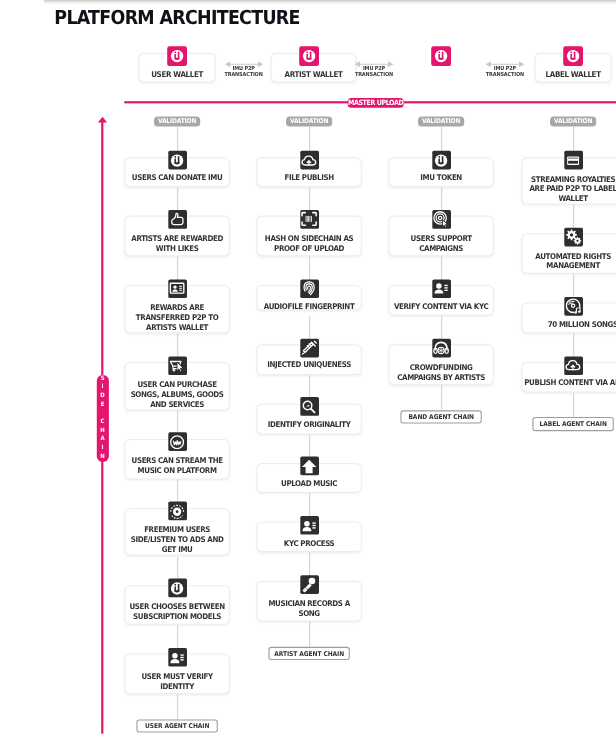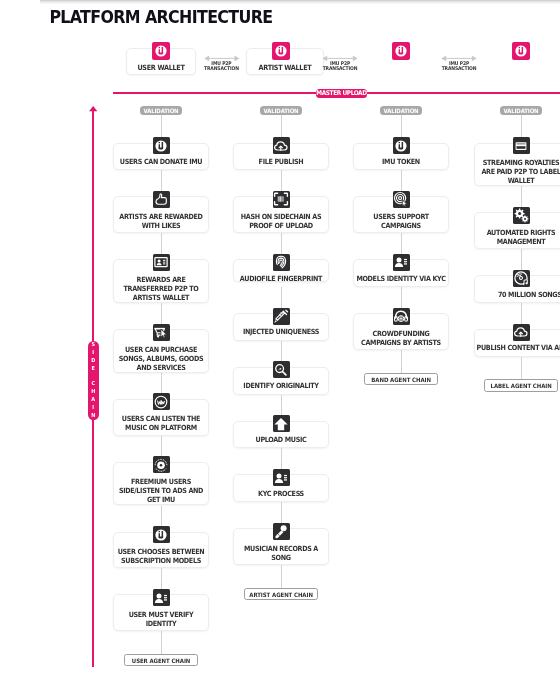--- a/index.html
+++ b/index.html
@@ -96,20 +96,23 @@
     </div>
     <div class="picon" style="left: 352px; top: 42.1px;">
       <svg width="16" height="16" viewBox="0 0 16 16">
         <circle cx="8" cy="8" r="5.6" fill="#ffffff"></circle>
         <rect x="5.6" y="3.9" width="1.4" height="1.4" fill="#e4156c"></rect>
         <path d="M5.6 6.2 L7.0 6.2 L7.0 10.4 L5.6 10.4 Z" fill="#e4156c"></path>
         <path d="M8.6 4.0 L10.1 4.0 L10.1 10.4 L8.6 10.4 Z" fill="#e4156c"></path>
         <path d="M5.6 9.6 L10.1 9.6 L10.1 10.9 Q7.85 12.2 5.6 10.9 Z" fill="#e4156c"></path>
       </svg>
     </div>
+    <div class="box wbox" style="left: 446px; top: 48.1px; width: 70px; height: 26.6px;">
+      <div class="t" style="top: 14.2px;">LABEL WALLET</div>
+    </div>
     <div class="picon" style="left: 472px; top: 42.1px;">
       <svg width="16" height="16" viewBox="0 0 16 16">
         <circle cx="8" cy="8" r="5.6" fill="#ffffff"></circle>
         <rect x="5.6" y="3.9" width="1.4" height="1.4" fill="#e4156c"></rect>
         <path d="M5.6 6.2 L7.0 6.2 L7.0 10.4 L5.6 10.4 Z" fill="#e4156c"></path>
         <path d="M8.6 4.0 L10.1 4.0 L10.1 10.4 L8.6 10.4 Z" fill="#e4156c"></path>
         <path d="M5.6 9.6 L10.1 9.6 L10.1 10.9 Q7.85 12.2 5.6 10.9 Z" fill="#e4156c"></path>
       </svg>
     </div>
     <div class="tarrow" style="left: 163.6px; top: 54px; width: 35.7px; height: 18px;">
@@ -201,21 +204,21 @@
       <svg width="16" height="16" viewBox="0 0 16 16">
         <path d="M1.9 4.6 L11.4 4.6 L10.0 8.8 L4.1 8.8 Z" fill="none" stroke="#ffffff" stroke-width="1.05" stroke-linejoin="round"></path>
         <path d="M1.6 4.6 L11.7 4.6" stroke="#ffffff" stroke-width="1.5"></path>
         <path d="M4.2 9.0 L4.2 11.1 L8.0 11.1" fill="none" stroke="#ffffff" stroke-width="1.05"></path>
         <circle cx="5.1" cy="12.5" r="1.1" fill="#ffffff"></circle>
         <path d="M7.9 5.0 L7.9 13.2 L9.7 11.4 L10.9 13.9 L12.2 13.3 L11.0 10.9 L13.5 10.7 Z" fill="#ffffff" stroke="#2e2e31" stroke-width="0.85" stroke-linejoin="round"></path>
       </svg>
     </div>
     <div class="vline" style="left: 120.5px; top: 372.8px; height: 26px;"></div>
     <div class="box" style="left: 73.25px; top: 398.8px; width: 95.5px; height: 36.9px;">
-      <div class="t" style="top: 14.5px;">USERS CAN LISTEN THE</div>
+      <div class="t" style="top: 14.5px;">USERS CAN STREAM THE</div>
       <div class="t" style="top: 23.5px;">MUSIC ON PLATFORM</div>
     </div>
     <div class="dicon" style="left: 112.5px; top: 393.4px;">
       <svg width="16" height="16" viewBox="0 0 16 16">
         <circle cx="8" cy="8" r="5.8" fill="none" stroke="#ffffff" stroke-width="1.15"></circle>
         <path d="M4.6 7.0 L5.5 10.4 L6.4 7.6 L7.3 10.4 L8.1 6.4 L8.9 10.4 L9.8 7.6 L10.6 10.0 L11.4 7.4" fill="none" stroke="#ffffff" stroke-width="1.0" stroke-linejoin="round" stroke-linecap="round"></path>
       </svg>
     </div>
     <div class="vline" style="left: 120.5px; top: 435.7px; height: 26px;"></div>
     <div class="box" style="left: 73.25px; top: 461.7px; width: 95.5px; height: 43.8px;">
@@ -387,21 +390,21 @@
     <div class="dicon" style="left: 352.5px; top: 190.9px;">
       <svg width="16" height="16" viewBox="0 0 16 16">
         <circle cx="7.1" cy="7.1" r="5.6" fill="none" stroke="#ffffff" stroke-width="1.15"></circle>
         <circle cx="7.1" cy="7.1" r="3.6" fill="none" stroke="#ffffff" stroke-width="1.15"></circle>
         <circle cx="7.1" cy="7.1" r="1.5" fill="none" stroke="#ffffff" stroke-width="1.15"></circle>
         <path d="M9.3 9.0 L9.3 15.2 L10.8 13.7 L11.9 15.6 L12.9 15.0 L11.9 13.3 L14.0 13.1 Z" fill="#ffffff" stroke="#2e2e31" stroke-width="0.8" stroke-linejoin="round"></path>
       </svg>
     </div>
     <div class="vline" style="left: 360.5px; top: 233.2px; height: 26px;"></div>
     <div class="box" style="left: 312.75px; top: 259.2px; width: 96.5px; height: 27.8px;">
-      <div class="t" style="top: 13.4px;">MODELS IDENTITY VIA KYC</div>
+      <div class="t" style="top: 13.4px;">VERIFY CONTENT VIA KYC</div>
     </div>
     <div class="dicon" style="left: 352.5px; top: 253.8px;">
       <svg width="16" height="16" viewBox="0 0 16 16">
         <circle cx="6.0" cy="6.1" r="2.5" fill="#ffffff"></circle>
         <path d="M1.9 12.9 Q2.1 9.1 6.0 9.1 Q9.9 9.1 10.1 12.9 Z" fill="#ffffff"></path>
         <rect x="11.0" y="4.9" width="3.0" height="1.25" fill="#ffffff"></rect>
         <rect x="11.0" y="7.1" width="3.0" height="1.25" fill="#ffffff"></rect>
         <rect x="11.0" y="9.3" width="3.0" height="1.25" fill="#ffffff"></rect>
       </svg>
     </div>

